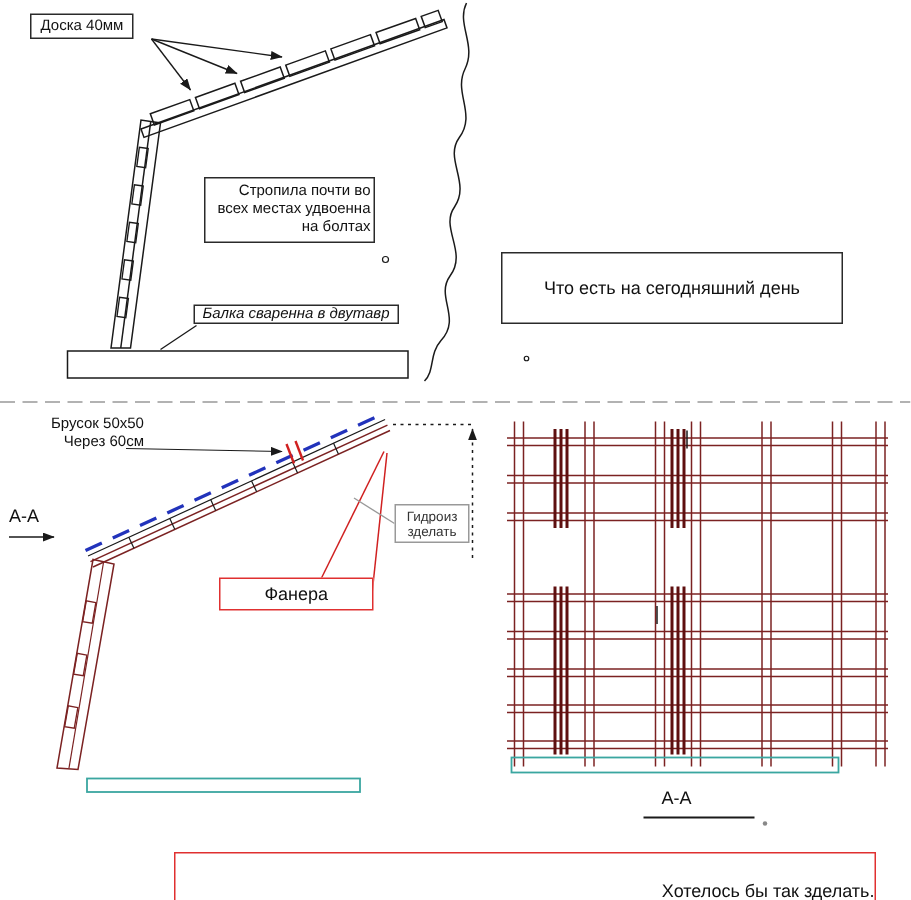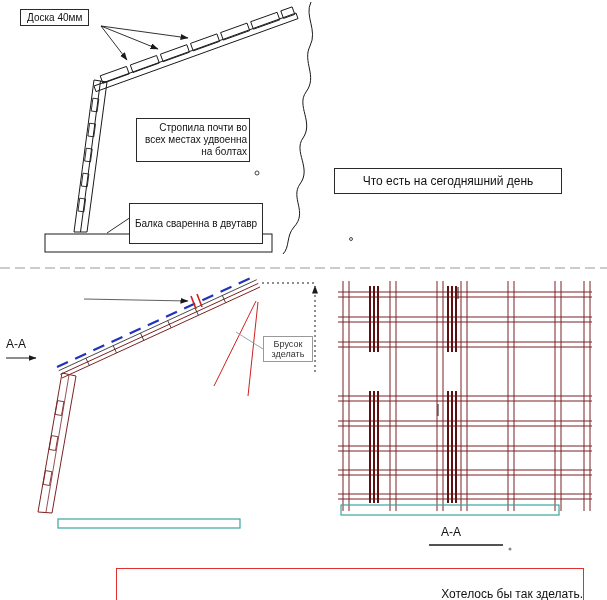--- a/index.html
+++ b/index.html
@@ -8,22 +8,22 @@
     width:607px; height:600px; position:relative; overflow:hidden;
     font-family:"Liberation Sans", sans-serif; color:#111;
   }
   .stage { position:absolute; left:0; top:0; width:607px; height:600px; }
   svg.draw { position:absolute; left:0; top:0; }
   .lbl { position:absolute; background:#fff; white-space:nowrap;text-align:right; }
   .boxed { border:1px solid #2a2a2a; }
   .doska   { left:20px;  top:9px;   font-size:10px; padding:2px 6px; }
   .stropila{ left:136px; top:118px; width:114px; font-size:10px; line-height:12px;
              text-align:right; padding:3px 2px; white-space:normal; }
-  .balka   { left:129px; top:203px; font-size:10px; padding:14px 5px; }
-  .today   { left:334px; top:168px; width:228px; font-size:12px; text-align:center; padding:5px 2px; }
+  .balka   { left:129px; top:203px; font-size:10px; padding:0 5px;font-style:italic; }
+  .today   { left:334px; top:168px; width:228px; font-size:12px; text-align:center; padding:16px 2px; }
   .brusok  { left:34px;  top:277px; font-size:10px; line-height:12px; background:transparent; }
   .aaleft  { left:6px;   top:337px; font-size:12px; background:transparent; }
   .gidro   { left:263px; top:336px; width:50px; font-size:9px; line-height:10px;
              text-align:center; border:1px solid #999; color:#333; padding:2px 1px; }
   .fanera  { left:146px; top:385px; width:103px; font-size:12px; text-align:center;
              border:1px solid #e03030; padding:3px 0; }
   .aabottom{ left:441px; top:525px; font-size:12px; background:transparent; }
   .want    { left:116px; top:568px; width:468px; font-size:12px; 
              border:1px solid #e03030; padding:18px 0; }
 </style>
@@ -188,26 +188,31 @@
   </svg>
 
   <div class="lbl boxed doska">Доска 40мм</div>
 
   <div class="lbl boxed stropila">Стропила почти во  всех местах удвоенна на болтах</div>
 
   <div class="lbl boxed balka">Балка сваренна в двутавр</div>
 
   <div class="lbl boxed today">Что есть на сегодняшний день</div>
 
+  <div class="lbl brusok">
+    <div>Брусок 50x50</div>
+    <div>Через 60см</div>
+  </div>
 
   <div class="lbl aaleft">А-А</div>
 
   <div class="lbl gidro">
-    <div>Брусок</div>
+    <div>Гидроиз</div>
     <div>зделать</div>
   </div>
 
+  <div class="lbl fanera">Фанера</div>
 
   <div class="lbl aabottom">А-А</div>
 
   <div class="lbl want">Хотелось бы так зделать.</div>
 
 </div>
 
 </body></html>

